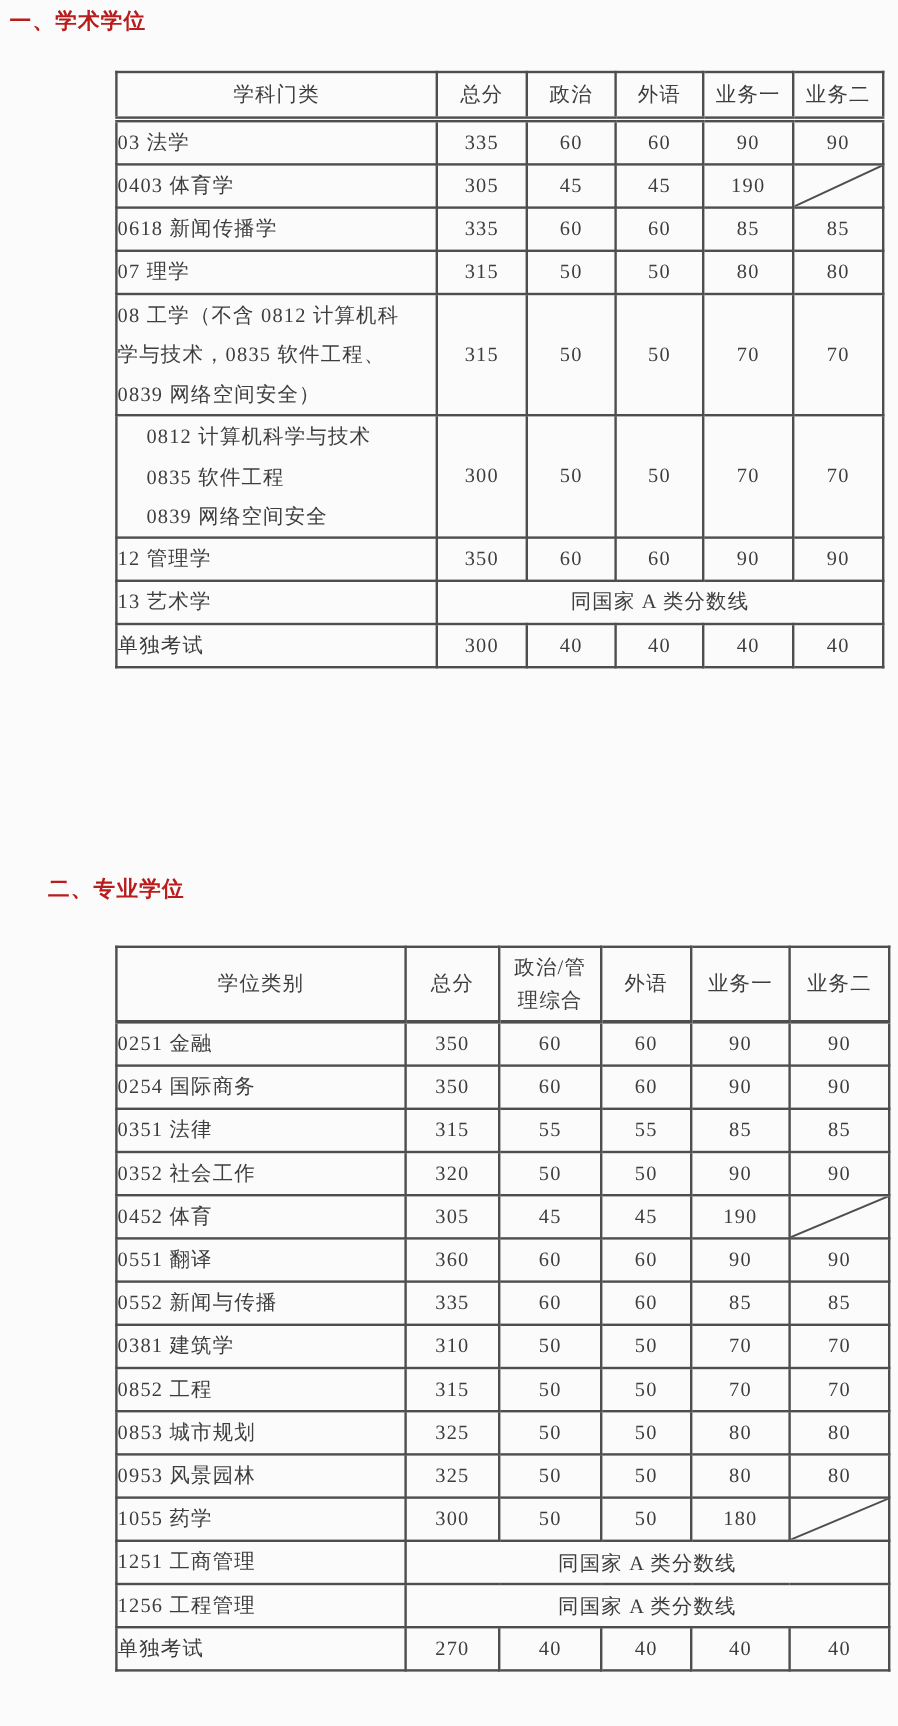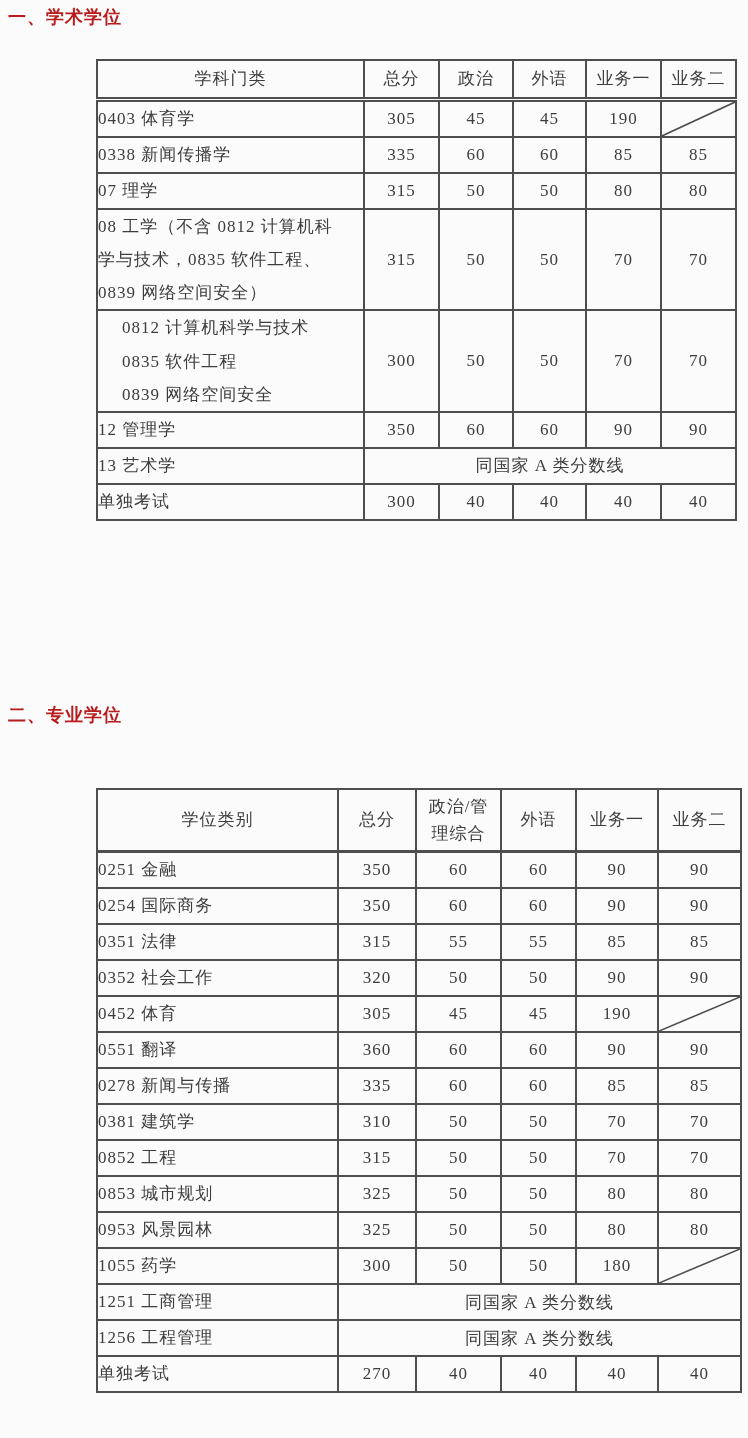--- a/index.html
+++ b/index.html
@@ -11,21 +11,21 @@
     position:relative;
     overflow:hidden;
   }
   .page{position:absolute;left:0;top:0;width:748px;height:1438px;background:#fbfbfb;}
   .section-heading{
     position:absolute;left:8px;margin:0;
     font-family:"Liberation Sans","DejaVu Sans",sans-serif;
     font-weight:700;font-size:18px;color:#b91c1c;letter-spacing:1px;
   }
   #heading-0{top:5px;}
-  #heading-1{top:703px;}
+  #heading-1{top:729px;margin-left:32px;}
   table.scores{
     position:absolute;left:96px;
     border-collapse:collapse;table-layout:fixed;
     background:transparent;
   }
   #table-0{top:59px;width:639px;}
   #table-1{top:788px;width:644px;}
   table.scores th, table.scores td{
     border:2px solid #4e4e4e;
     font-size:17px;
@@ -88,33 +88,41 @@
           <th>学科门类</th>
           <th>总分</th>
           <th>政治</th>
           <th>外语</th>
           <th>业务一</th>
           <th>业务二</th>
         </tr>
       </thead>
       <tbody>
         <tr>
+          <td class="label-cell">03 法学</td>
+          <td class="score-cell">335</td>
+          <td class="score-cell">60</td>
+          <td class="score-cell">60</td>
+          <td class="score-cell">90</td>
+          <td class="score-cell">90</td>
+        </tr>
+        <tr>
           <td class="label-cell">0403 体育学</td>
           <td class="score-cell">305</td>
           <td class="score-cell">45</td>
           <td class="score-cell">45</td>
           <td class="score-cell">190</td>
           <td class="diag-cell">
             <svg viewBox="0 0 100 100" preserveAspectRatio="none">
               <line x1="0" y1="100" x2="100" y2="0" vector-effect="non-scaling-stroke"></line>
             </svg>
           </td>
         </tr>
         <tr>
-          <td class="label-cell">0338 新闻传播学</td>
+          <td class="label-cell">0618 新闻传播学</td>
           <td class="score-cell">335</td>
           <td class="score-cell">60</td>
           <td class="score-cell">60</td>
           <td class="score-cell">85</td>
           <td class="score-cell">85</td>
         </tr>
         <tr>
           <td class="label-cell">07 理学</td>
           <td class="score-cell">315</td>
           <td class="score-cell">50</td>
@@ -232,21 +240,21 @@
         </tr>
         <tr>
           <td class="label-cell">0551 翻译</td>
           <td class="score-cell">360</td>
           <td class="score-cell">60</td>
           <td class="score-cell">60</td>
           <td class="score-cell">90</td>
           <td class="score-cell">90</td>
         </tr>
         <tr>
-          <td class="label-cell">0278 新闻与传播</td>
+          <td class="label-cell">0552 新闻与传播</td>
           <td class="score-cell">335</td>
           <td class="score-cell">60</td>
           <td class="score-cell">60</td>
           <td class="score-cell">85</td>
           <td class="score-cell">85</td>
         </tr>
         <tr>
           <td class="label-cell">0381 建筑学</td>
           <td class="score-cell">310</td>
           <td class="score-cell">50</td>

